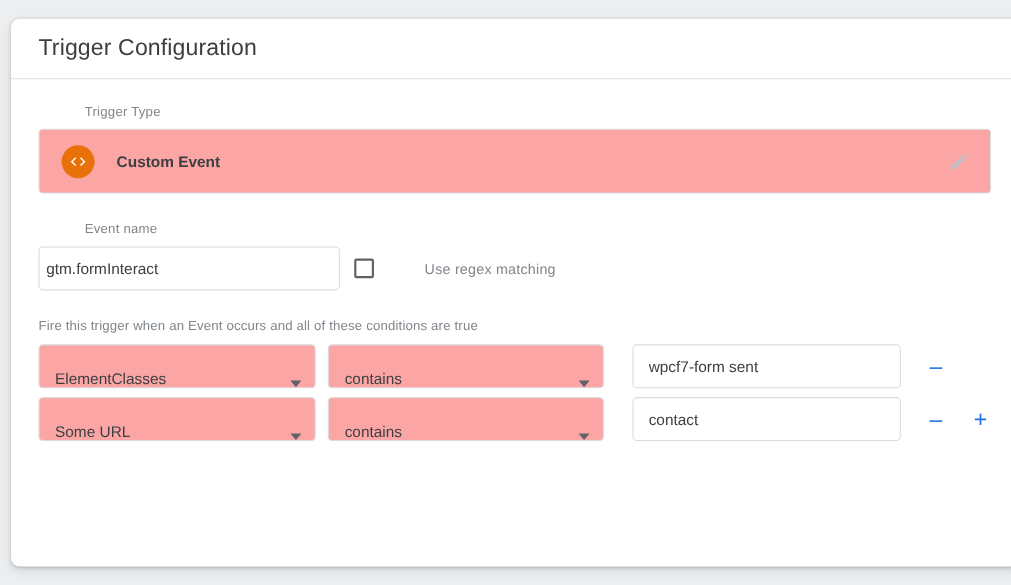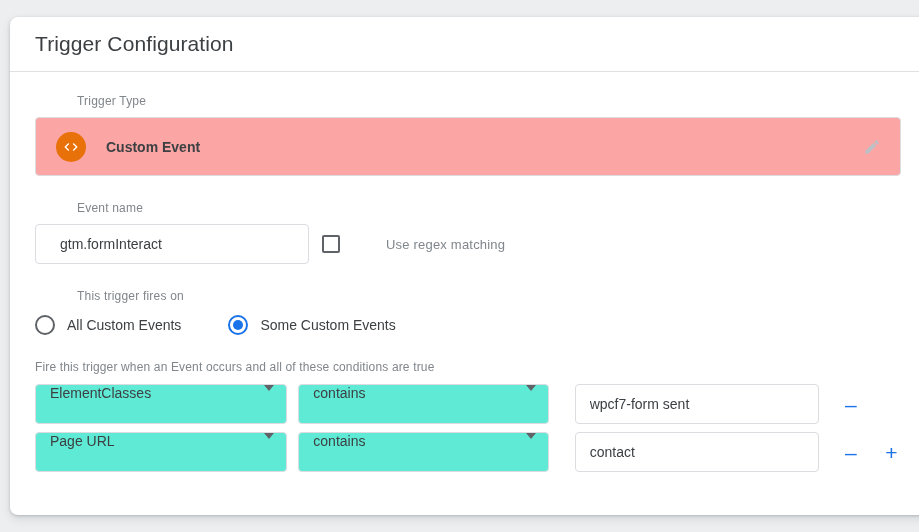--- a/index.html
+++ b/index.html
@@ -101,21 +101,21 @@
     align-items: center;
   }
   .text-input {
     width: 274px;
     height: 40px;
     border: 1px solid #dadce0;
     border-radius: 4px;
     box-sizing: border-box;
     font-size: 14px;
     color: #3c4043;
-    padding: 0 24px;
+    padding: 0 6px;
     background: #fff;
     font-family: "Liberation Sans", sans-serif;
     outline: none;
   }
   .checkbox-wrap {
     display: flex;
     align-items: center;
     margin-left: 13px;
     cursor: pointer;
     gap: 36px;
@@ -186,23 +186,23 @@
     display: flex;
     align-items: center;
     margin-bottom: 8px;
   }
   .select-box {
     height: 40px;
     border: 1px solid #dadce0;
     border-radius: 4px;
     box-sizing: border-box;
     display: flex;
-    align-items: flex-start;
+    align-items: flex-end;
     padding: 0 12px 0 14px;
-    background: #5eead4;
+    background: #fca5a5;
     cursor: pointer;
   }
   .select-variable { width: 258px; }
   .select-operator { width: 256px; margin-left: 11px; }
   .select-value-input {
     width: 250px;
     height: 40px;
     margin-left: 26px;
     border: 1px solid #dadce0;
     border-radius: 4px;
@@ -279,54 +279,41 @@
       <div class="field-label">Event name</div>
       <div class="event-name-row">
         <input class="text-input" type="text" value="gtm.formInteract" style="">
         <div class="checkbox-wrap">
           <span class="checkbox-box"></span>
           <span class="checkbox-label">Use regex matching</span>
         </div>
       </div>
     </div>
 
-    <div class="section">
-      <div class="field-label">This trigger fires on</div>
-      <div class="radio-row">
-        <div class="radio-item">
-          <span class="radio-circle"></span>
-          <span class="radio-label">All Custom Events</span>
-        </div>
-        <div class="radio-item">
-          <span class="radio-circle checked"></span>
-          <span class="radio-label">Some Custom Events</span>
-        </div>
-      </div>
-    </div>
 
     <div class="section">
       <div class="conditions-hint">Fire this trigger when an Event occurs and all of these conditions are true</div>
 
       <div class="condition-row">
         <div class="select-box select-variable">
           <span class="select-text">ElementClasses</span>
           <span class="caret"></span>
         </div>
         <div class="select-box select-operator">
           <span class="select-text">contains</span>
           <span class="caret"></span>
         </div>
         <input class="select-value-input" type="text" value="wpcf7-form sent" style="">
         <span class="row-btn btn-remove">–</span>
         <span class="btn-spacer"></span>
       </div>
 
       <div class="condition-row">
         <div class="select-box select-variable">
-          <span class="select-text">Page URL</span>
+          <span class="select-text">Some URL</span>
           <span class="caret"></span>
         </div>
         <div class="select-box select-operator">
           <span class="select-text">contains</span>
           <span class="caret"></span>
         </div>
         <input class="select-value-input" type="text" value="contact" style="">
         <span class="row-btn btn-remove">–</span>
         <span class="row-btn btn-add">+</span>
       </div>

